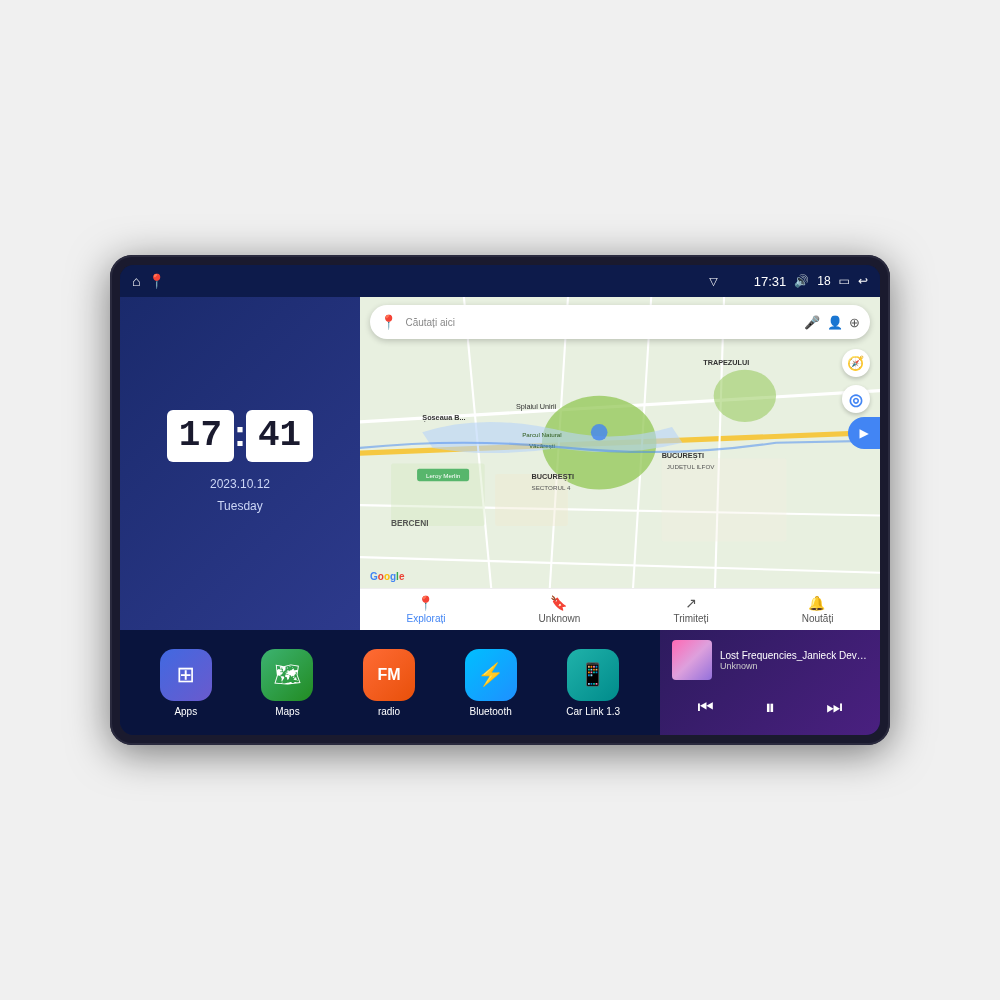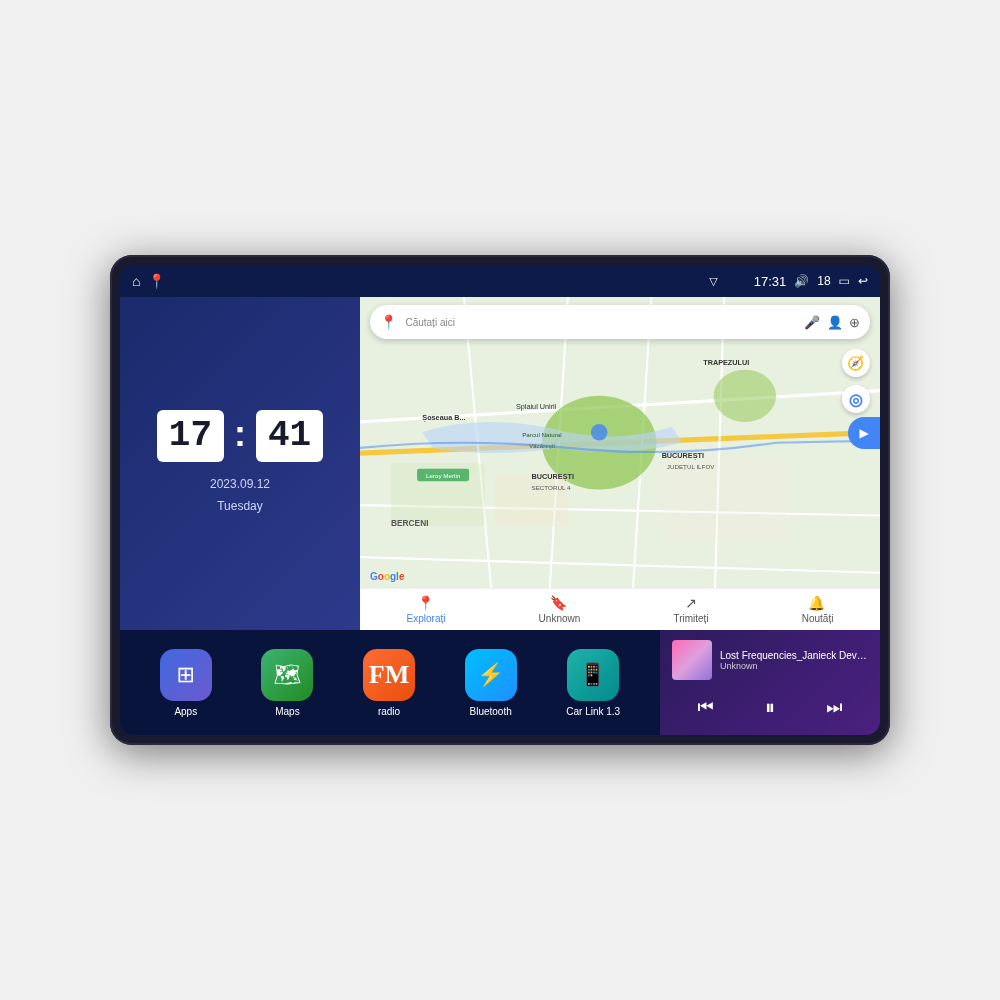--- a/index.html
+++ b/index.html
@@ -92,21 +92,21 @@
       flex-direction: column;
       align-items: center;
       justify-content: center;
       flex-shrink: 0;
       padding: 15px;
     }
 
     .clock-display {
       display: flex;
       align-items: center;
-      gap: 10px;
+      gap: 0;
       margin-bottom: 12px;
     }
 
     .clock-digit-block {
       background: white;
       color: #1a1a2e;
       border-radius: 6px;
       padding: 8px 12px;
       font-size: 36px;
       font-weight: bold;
@@ -399,21 +399,21 @@
 
       <div class="top-section">
 
         <div class="clock-panel">
           <div class="clock-display">
             <div class="clock-digit-block">17</div>
             <div class="clock-colon">:</div>
             <div class="clock-digit-block">41</div>
           </div>
           <div class="clock-date">
-            <div>2023.09.12</div>
+            <div>2023.10.12</div>
             <div>Tuesday</div>
           </div>
         </div>
 
         <div class="map-panel">
           <div class="map-panel-inner">
 
             
             <svg class="map-svg" viewBox="0 0 500 320" preserveAspectRatio="xMidYMid slice">
 
@@ -517,21 +517,21 @@
 
           <div class="app-icon-item">
             <div class="app-icon-wrap icon-maps">
               <span style="color:white; font-size:22px;">🗺</span>
             </div>
             <span class="app-label">Maps</span>
           </div>
 
           <div class="app-icon-item">
             <div class="app-icon-wrap icon-radio">
-              <span style="color:white; font-size:26px; font-weight:bold;font-family:Liberation Serif, serif;">FM</span>
+              <span style="color:white; font-size:16px; font-weight:bold;">FM</span>
             </div>
             <span class="app-label">radio</span>
           </div>
 
           <div class="app-icon-item">
             <div class="app-icon-wrap icon-bluetooth">
               <span style="color:white; font-size:22px;">⚡</span>
             </div>
             <span class="app-label">Bluetooth</span>
           </div>

